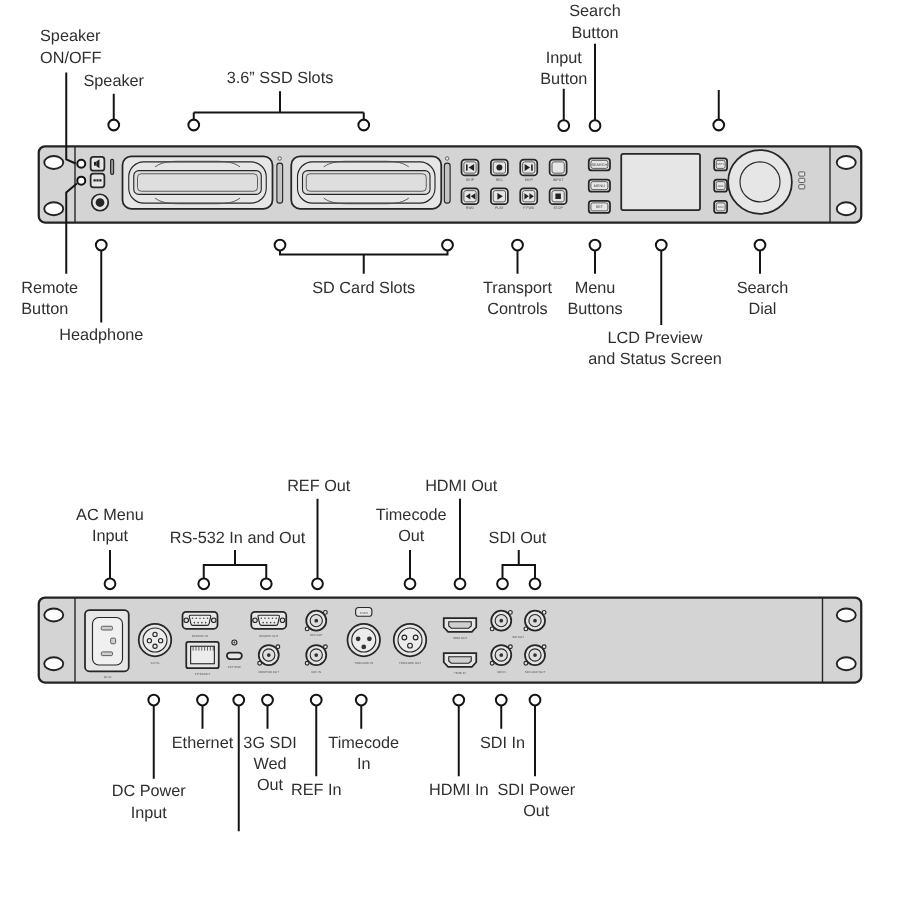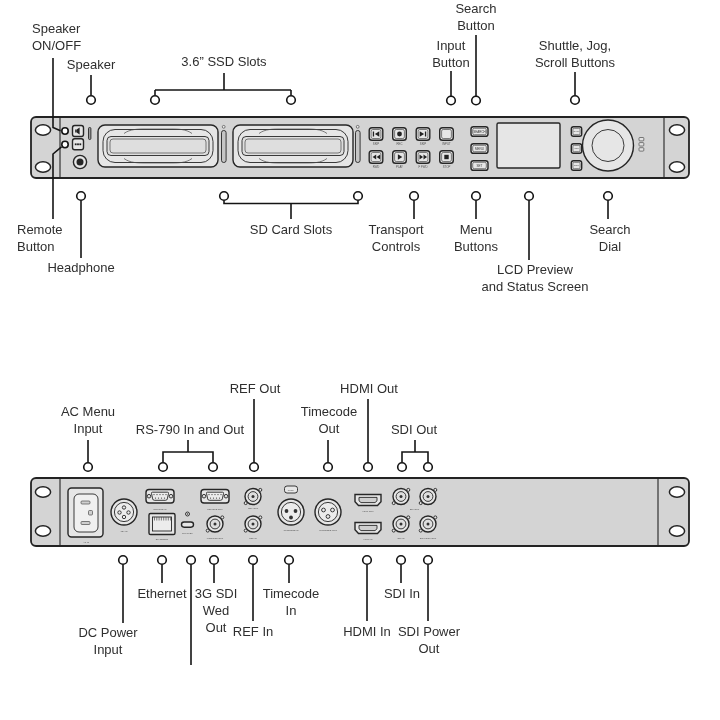--- a/index.html
+++ b/index.html
@@ -423,44 +423,42 @@
 </svg>
 
 <div class="lbl left" style="left:32px;top:20px">Speaker
 ON/OFF</div>
 <div class="lbl" style="left:91px;top:56px">Speaker</div>
 <div class="lbl" style="left:224px;top:53px">3.6” SSD Slots</div>
 <div class="lbl" style="left:476px;top:0px">Search
 Button</div>
 <div class="lbl" style="left:451px;top:37px">Input
 Button</div>
-<div class="lbl" style="left:575px;top:37px">Shuttle, Jog,
-Scroll Buttons</div>
 <div class="lbl left" style="left:17px;top:221px">Remote
 Button</div>
 <div class="lbl" style="left:81px;top:259px">Headphone</div>
 <div class="lbl" style="left:291px;top:221px">SD Card Slots</div>
-<div class="lbl" style="left:396px;top:221px">Transport
+<div class="lbl" style="left:414px;top:221px">Transport
 Controls</div>
 <div class="lbl" style="left:476px;top:221px">Menu
 Buttons</div>
-<div class="lbl" style="left:535px;top:261px">LCD Preview
+<div class="lbl" style="left:524px;top:261px">LCD Preview
 and Status Screen</div>
 <div class="lbl" style="left:610px;top:221px">Search
 Dial</div>
 
 <div class="lbl" style="left:88px;top:403px">AC Menu
 Input</div>
-<div class="lbl" style="left:190px;top:421px">RS-790 In and Out</div>
+<div class="lbl" style="left:190px;top:421px">RS-532 In and Out</div>
 <div class="lbl" style="left:255px;top:380px">REF Out</div>
 <div class="lbl" style="left:329px;top:403px">Timecode
 Out</div>
 <div class="lbl" style="left:369px;top:380px">HDMI Out</div>
 <div class="lbl" style="left:414px;top:421px">SDI Out</div>
-<div class="lbl" style="left:108px;top:624px">DC Power
+<div class="lbl" style="left:119px;top:624px">DC Power
 Input</div>
 <div class="lbl" style="left:162px;top:585px">Ethernet</div>
 <div class="lbl" style="left:216px;top:585px">3G SDI
 Wed
 Out</div>
 <div class="lbl" style="left:253px;top:623px">REF In</div>
 <div class="lbl" style="left:291px;top:585px">Timecode
 In</div>
 <div class="lbl" style="left:367px;top:623px">HDMI In</div>
 <div class="lbl" style="left:402px;top:585px">SDI In</div>

